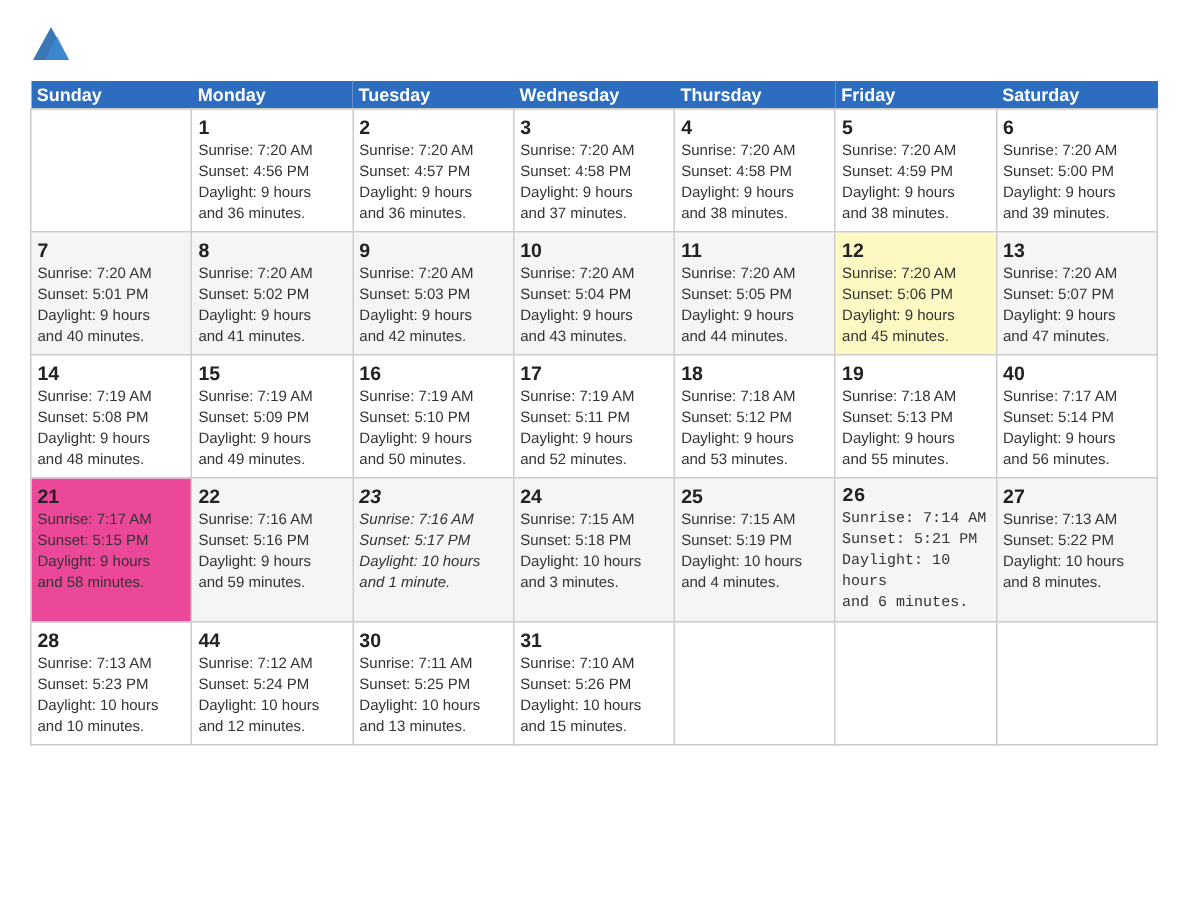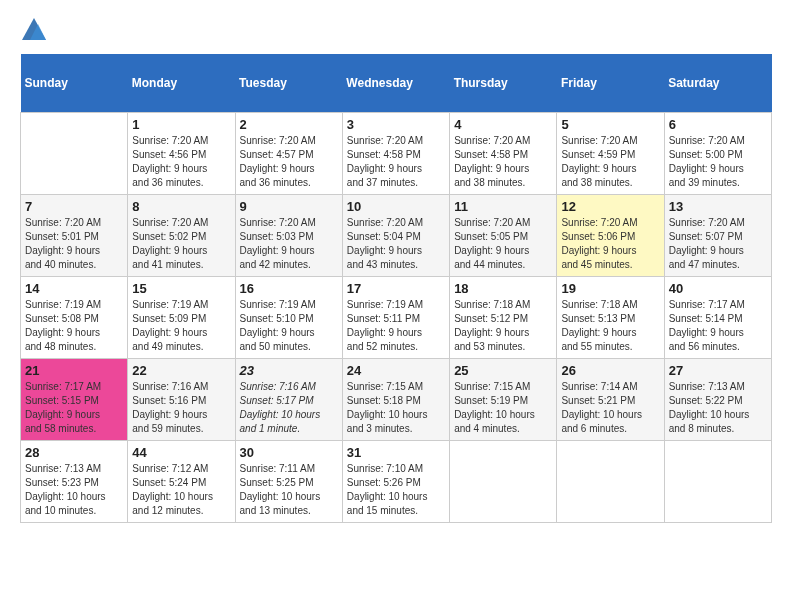--- a/index.html
+++ b/index.html
@@ -45,21 +45,21 @@
       color: #555;
     }
     .calendar-table {
       width: 100%;
       border-collapse: collapse;
       font-size: 11px;
     }
     .calendar-table th {
       background: #2d6dbf;
       color: #fff;
-      padding: 22px 4px;
+      padding: 2px 4px;
       text-align: left;
       font-size: 12px;
       font-weight: bold;
     }
     .calendar-table td {
       border: 1px solid #ccc;
       vertical-align: top;
       padding: 4px;
       width: calc(100% / 7);
       min-height: 80px;
@@ -292,21 +292,21 @@
 Daylight: 10 hours
 and 3 minutes.</div>
         </td>
         <td style="background: rgb(245, 245, 245);">
           <div class="day-number">25</div>
           <div class="day-info" style="white-space: pre-line;">Sunrise: 7:15 AM
 Sunset: 5:19 PM
 Daylight: 10 hours
 and 4 minutes.</div>
         </td>
-        <td style="background: rgb(245, 245, 245);">
+        <td style="background: rgb(245, 245, 245); font-family: Liberation Mono, monospace;">
           <div class="day-number">26</div>
           <div class="day-info" style="white-space: pre-line;">Sunrise: 7:14 AM
 Sunset: 5:21 PM
 Daylight: 10 hours
 and 6 minutes.</div>
         </td>
         <td style="background: rgb(245, 245, 245);">
           <div class="day-number">27</div>
           <div class="day-info" style="white-space: pre-line;">Sunrise: 7:13 AM
 Sunset: 5:22 PM

